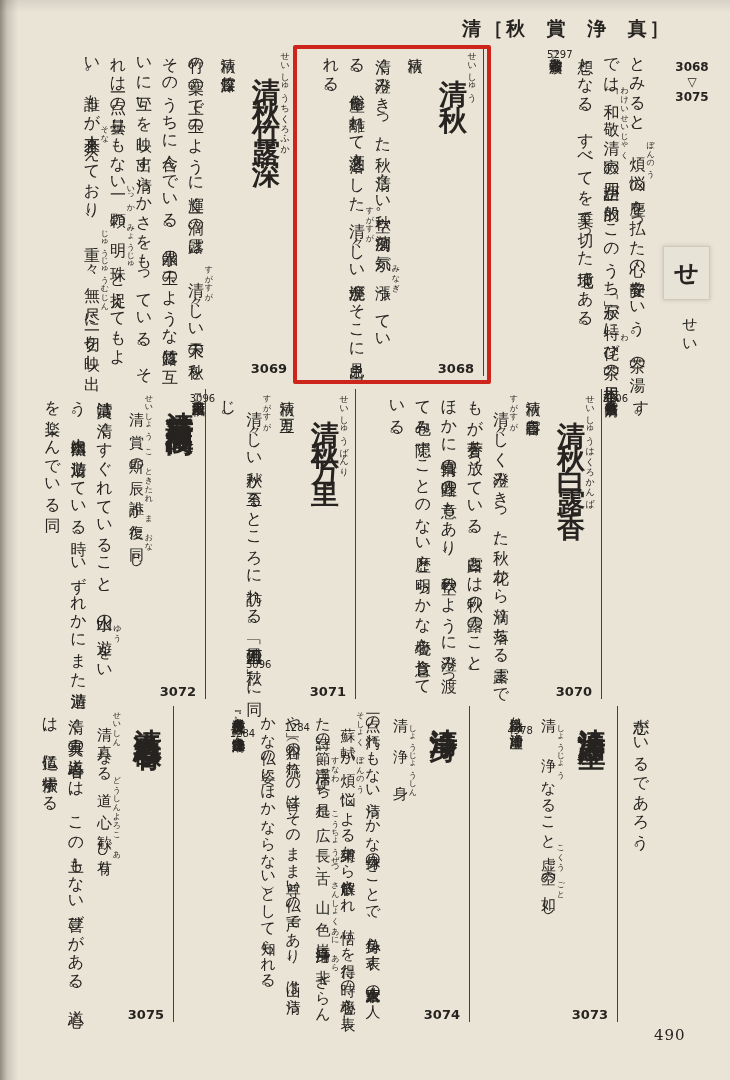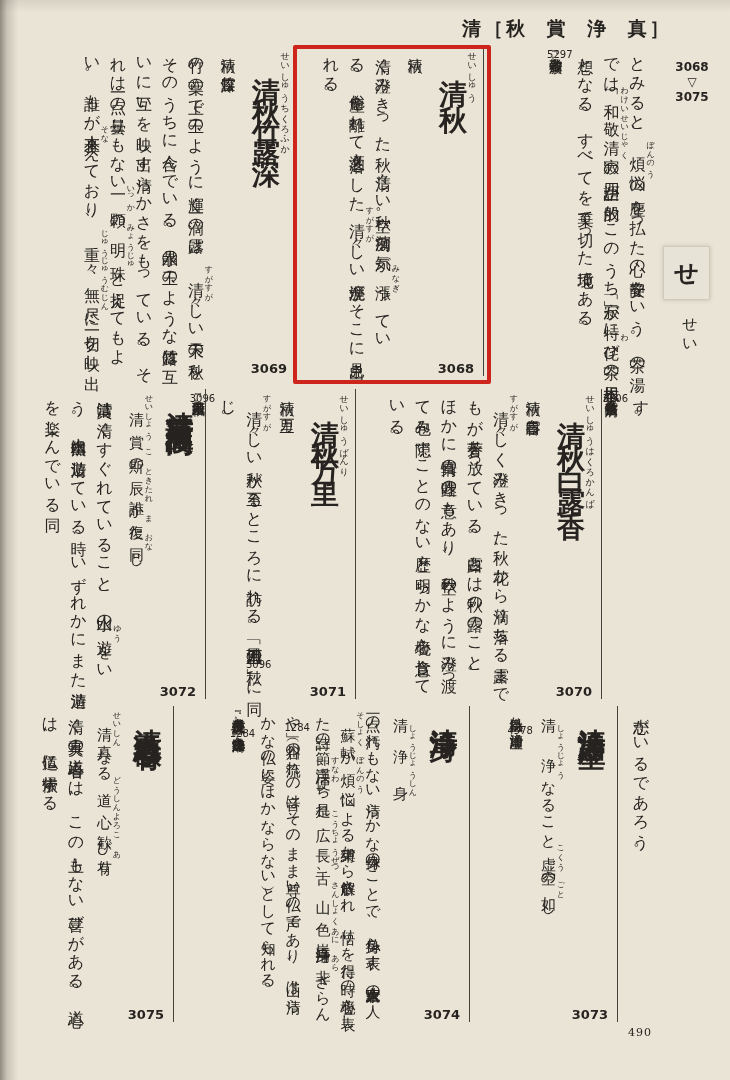--- a/index.html
+++ b/index.html
@@ -16,21 +16,21 @@
   .header{position:absolute;top:16px;left:462px;font-size:19px;font-weight:bold;
     letter-spacing:3px;word-spacing:9px;white-space:nowrap;}
   .range{position:absolute;top:60px;left:668px;width:48px;text-align:center;
     font-family:"DejaVu Sans","Liberation Sans",sans-serif;font-weight:bold;
     font-size:12px;line-height:15px;}
   .tab{position:absolute;top:246px;left:663px;width:45px;height:52px;background:#e7e3d7;
     border:1px solid #cfcaba;box-shadow:0 0 4px rgba(90,85,70,.25);
     font-size:24px;font-weight:bold;text-align:center;line-height:52px;}
   .tab-reading{position:absolute;top:308px;left:680px;writing-mode:vertical-rl;
     font-size:15px;letter-spacing:3px;}
-  .pagenum{position:absolute;top:1026px;left:628px;font-size:11px;letter-spacing:1px;}
+  .pagenum{position:absolute;top:1026px;left:654px;font-size:15px;letter-spacing:1px;}
 
   
   .band{position:absolute;left:14px;width:646px;writing-mode:vertical-rl;text-orientation:mixed;}
   .band1{top:46px;height:330px;}
   .band2{top:389px;height:310px;}
   .band3{top:706px;height:316px;}
 
   section{position:relative;box-sizing:border-box;padding-left:8px;padding-right:6px;}
   .sep{border-right:1.6px solid #44403a;}
 

